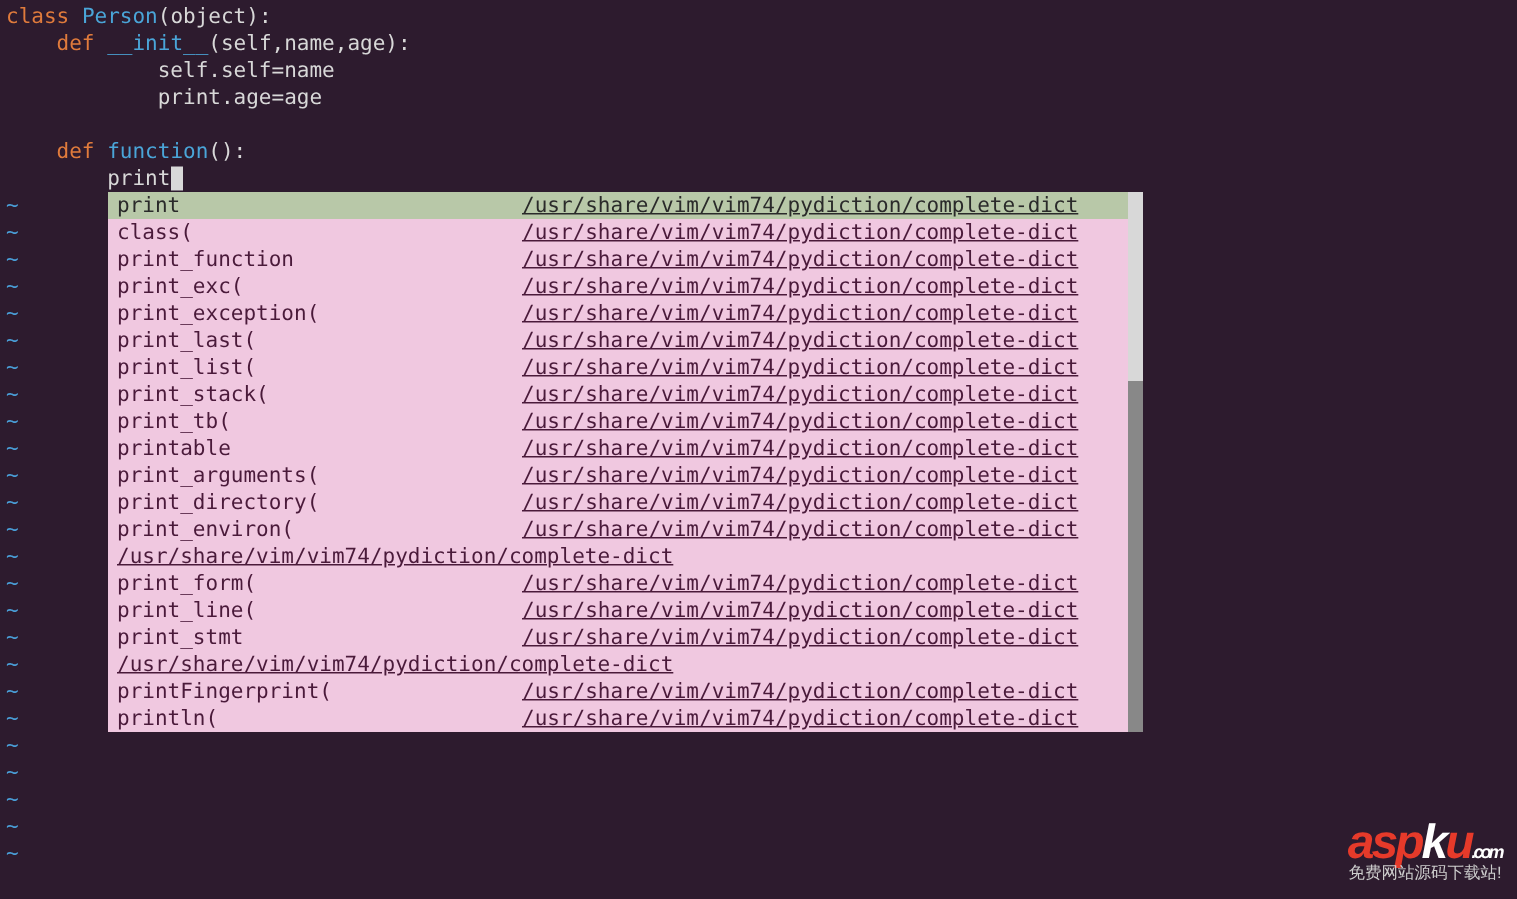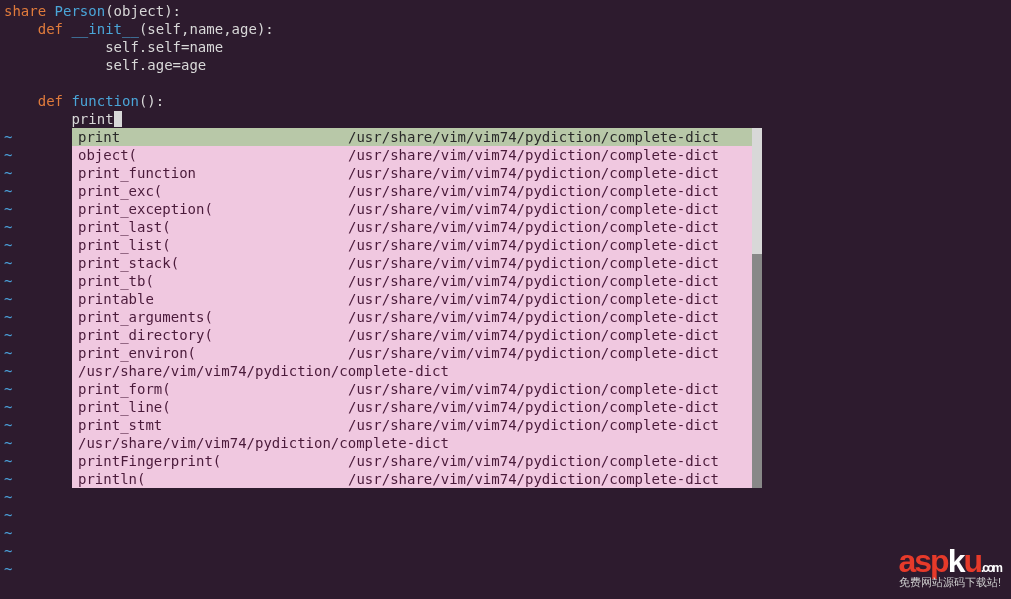--- a/index.html
+++ b/index.html
@@ -52,20 +52,21 @@
     .popup-row.selected {
       background: #b8c8a8;
       color: #2a2a2a;
     }
     .popup-word {
       flex: 0 0 270px;
     }
     .popup-file {
       flex: 1;
       text-align: left;
+      text-decoration: underline;
     }
     .scrollbar {
       position: absolute;
       right: -10px;
       top: 0;
       width: 10px;
       height: 100%;
       background: #888;
     }
     .scrollbar-thumb {
@@ -79,54 +80,55 @@
     .watermark {
       position: absolute;
       bottom: 8px;
       right: 10px;
       font-family: Arial, sans-serif;
       text-align: right;
     }
     .wm-logo {
       font-size: 32px;
       font-weight: bold;
+      font-style: italic;
       color: #e63a2a;
       letter-spacing: -2px;
     }
     .wm-logo .k { color: #fff; }
     .wm-logo .u { color: #e63a2a; }
     .wm-com { font-size: 12px; color: #fff; }
     .wm-sub {
       font-size: 11px;
       color: #ccc;
       margin-top: -4px;
     }
   </style>
 </head>
 <body>
 
 <div class="editor">
-  <div class="line"><span class="kw-orange">share</span><span class="kw-def"> Person</span><span class="paren">(object):</span></div>
+  <div class="line"><span class="kw-orange">class</span><span class="kw-def"> Person</span><span class="paren">(object):</span></div>
   <div class="line"><span class="kw-orange">    def</span><span class="kw-def"> __init__</span><span class="paren">(self,name,age):</span></div>
   <div class="line ident">            self.self=name</div>
-  <div class="line ident">            self.age=age</div>
+  <div class="line ident">            print.age=age</div>
   <div class="line"></div>
   <div class="line"><span class="kw-orange">    def</span><span class="kw-def"> function</span><span class="paren">():</span></div>
   <div class="line"><span class="ident">        print</span><span class="cursor"></span></div>
 
   <div class="popup" id="popup">
     <div class="scrollbar">
       <div class="scrollbar-thumb"></div>
     </div>
   <div class="popup-row selected">
         <span class="popup-word">print</span>
         <span class="popup-file">/usr/share/vim/vim74/pydiction/complete-dict</span>
       </div>
       <div class="popup-row">
-        <span class="popup-word">object(</span>
+        <span class="popup-word">class(</span>
         <span class="popup-file">/usr/share/vim/vim74/pydiction/complete-dict</span>
       </div>
       <div class="popup-row">
         <span class="popup-word">print_function</span>
         <span class="popup-file">/usr/share/vim/vim74/pydiction/complete-dict</span>
       </div>
       <div class="popup-row">
         <span class="popup-word">print_exc(</span>
         <span class="popup-file">/usr/share/vim/vim74/pydiction/complete-dict</span>
       </div>

